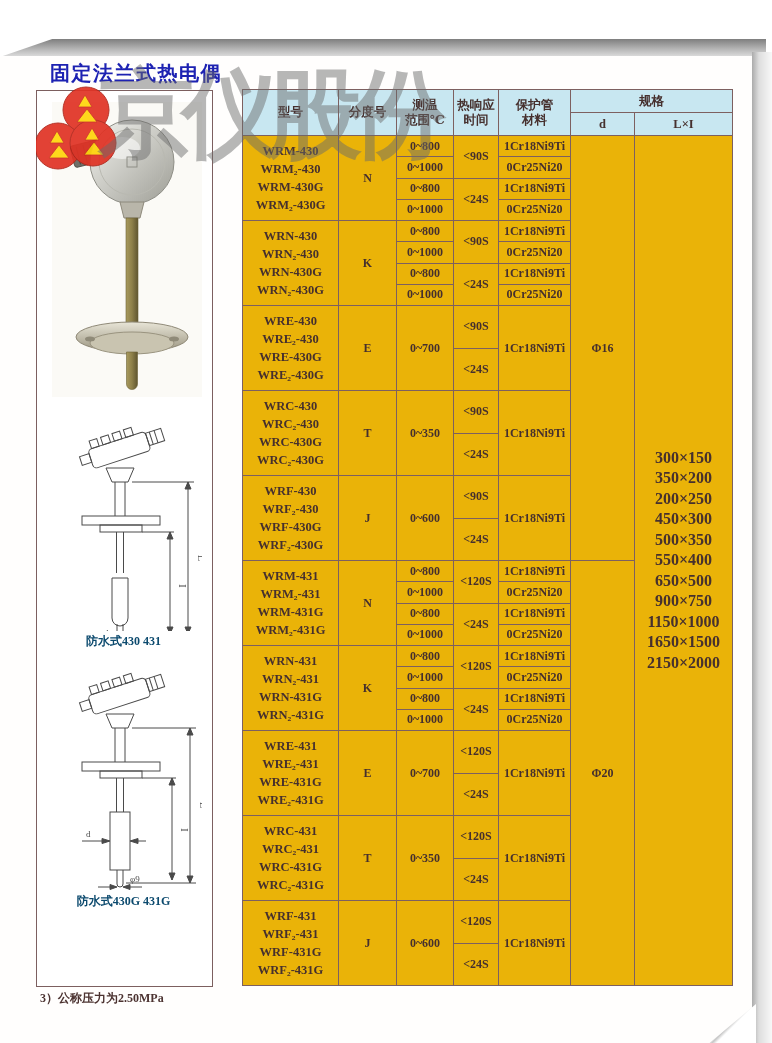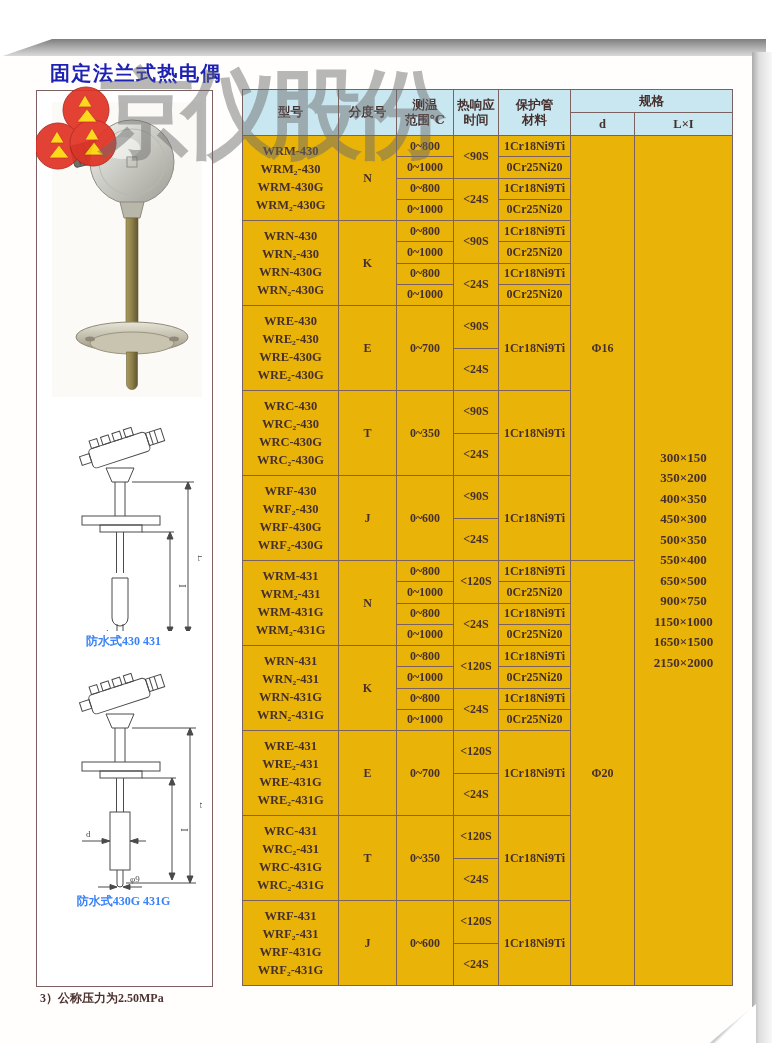--- a/index.html
+++ b/index.html
@@ -30,36 +30,36 @@
                   font-family:"Liberation Sans","DejaVu Sans",sans-serif;
                   font-size:96px;line-height:104px;font-weight:bold;color:#6b6b6b;
                   opacity:.48;letter-spacing:-12px;white-space:nowrap;}
   .logo{position:absolute;left:36px;top:52px;z-index:8;opacity:.92;pointer-events:none;}
 
   
   .left-box{position:absolute;left:36px;top:58px;width:175px;height:895px;z-index:2;
             border:1px solid #7c5f5f;background:#fff;}
   .fig{position:absolute;z-index:3;}
   .fig-label{position:absolute;left:36px;width:175px;z-index:3;text-align:center;
-             font-size:12px;font-weight:bold;color:#3b82f6;}
+             font-size:12px;font-weight:bold;color:#0c4a6e;}
 
   
   table.spec{position:absolute;left:242px;top:57px;width:490px;z-index:2;
              border-collapse:collapse;table-layout:fixed;background:#eab308;}
   table.spec th,table.spec td{border:1px solid #7d6060;padding:0;text-align:center;
              vertical-align:middle;font-weight:bold;font-size:12px;color:#46302e;
              font-family:"Liberation Serif","DejaVu Serif",serif;overflow:hidden;}
   table.spec thead th{background:#c8e7f1;font-size:12.5px;white-space:pre-line;line-height:1.2;}
   table.spec thead tr{height:23px;}
   tr.r4{height:21.25px;} tr.r2{height:42.5px;padding-left:41px;}
   td.model-cell div{line-height:18px;font-size:12.5px;}
   td.range-cell,td.time-cell{font-size:12.5px;}
   td.mat-cell{font-size:12px;}
   td.d-cell{font-size:13.5px;}
-  .lxi-list div{line-height:20.5px;font-size:13px;}
+  .lxi-list div{line-height:20.5px;font-size:16px;}
 
   
   .notes{position:absolute;left:40px;top:958px;z-index:3;font-size:12px;font-weight:bold;
          color:#4c3331;line-height:16.5px;}
 </style>
 </head>
 <body>
 
 <div class="stage">
   <div class="paper"></div>
@@ -256,21 +256,21 @@
           </td>
           <td class="grad-cell" rowspan="4">N</td>
           <td class="range-cell">0~800</td>
           <td class="time-cell" rowspan="2">&lt;90S</td>
           <td class="mat-cell">1Cr18Ni9Ti</td>
           <td class="d-cell" rowspan="14">Φ16</td>
           <td class="lxi-cell" rowspan="28">
             <div class="lxi-list">
               <div>300×150</div>
               <div>350×200</div>
-              <div>400×350</div>
+              <div>200×250</div>
               <div>450×300</div>
               <div>500×350</div>
               <div>550×400</div>
               <div>650×500</div>
               <div>900×750</div>
               <div>1150×1000</div>
               <div>1650×1500</div>
               <div>2150×2000</div>
             </div>
           </td>

